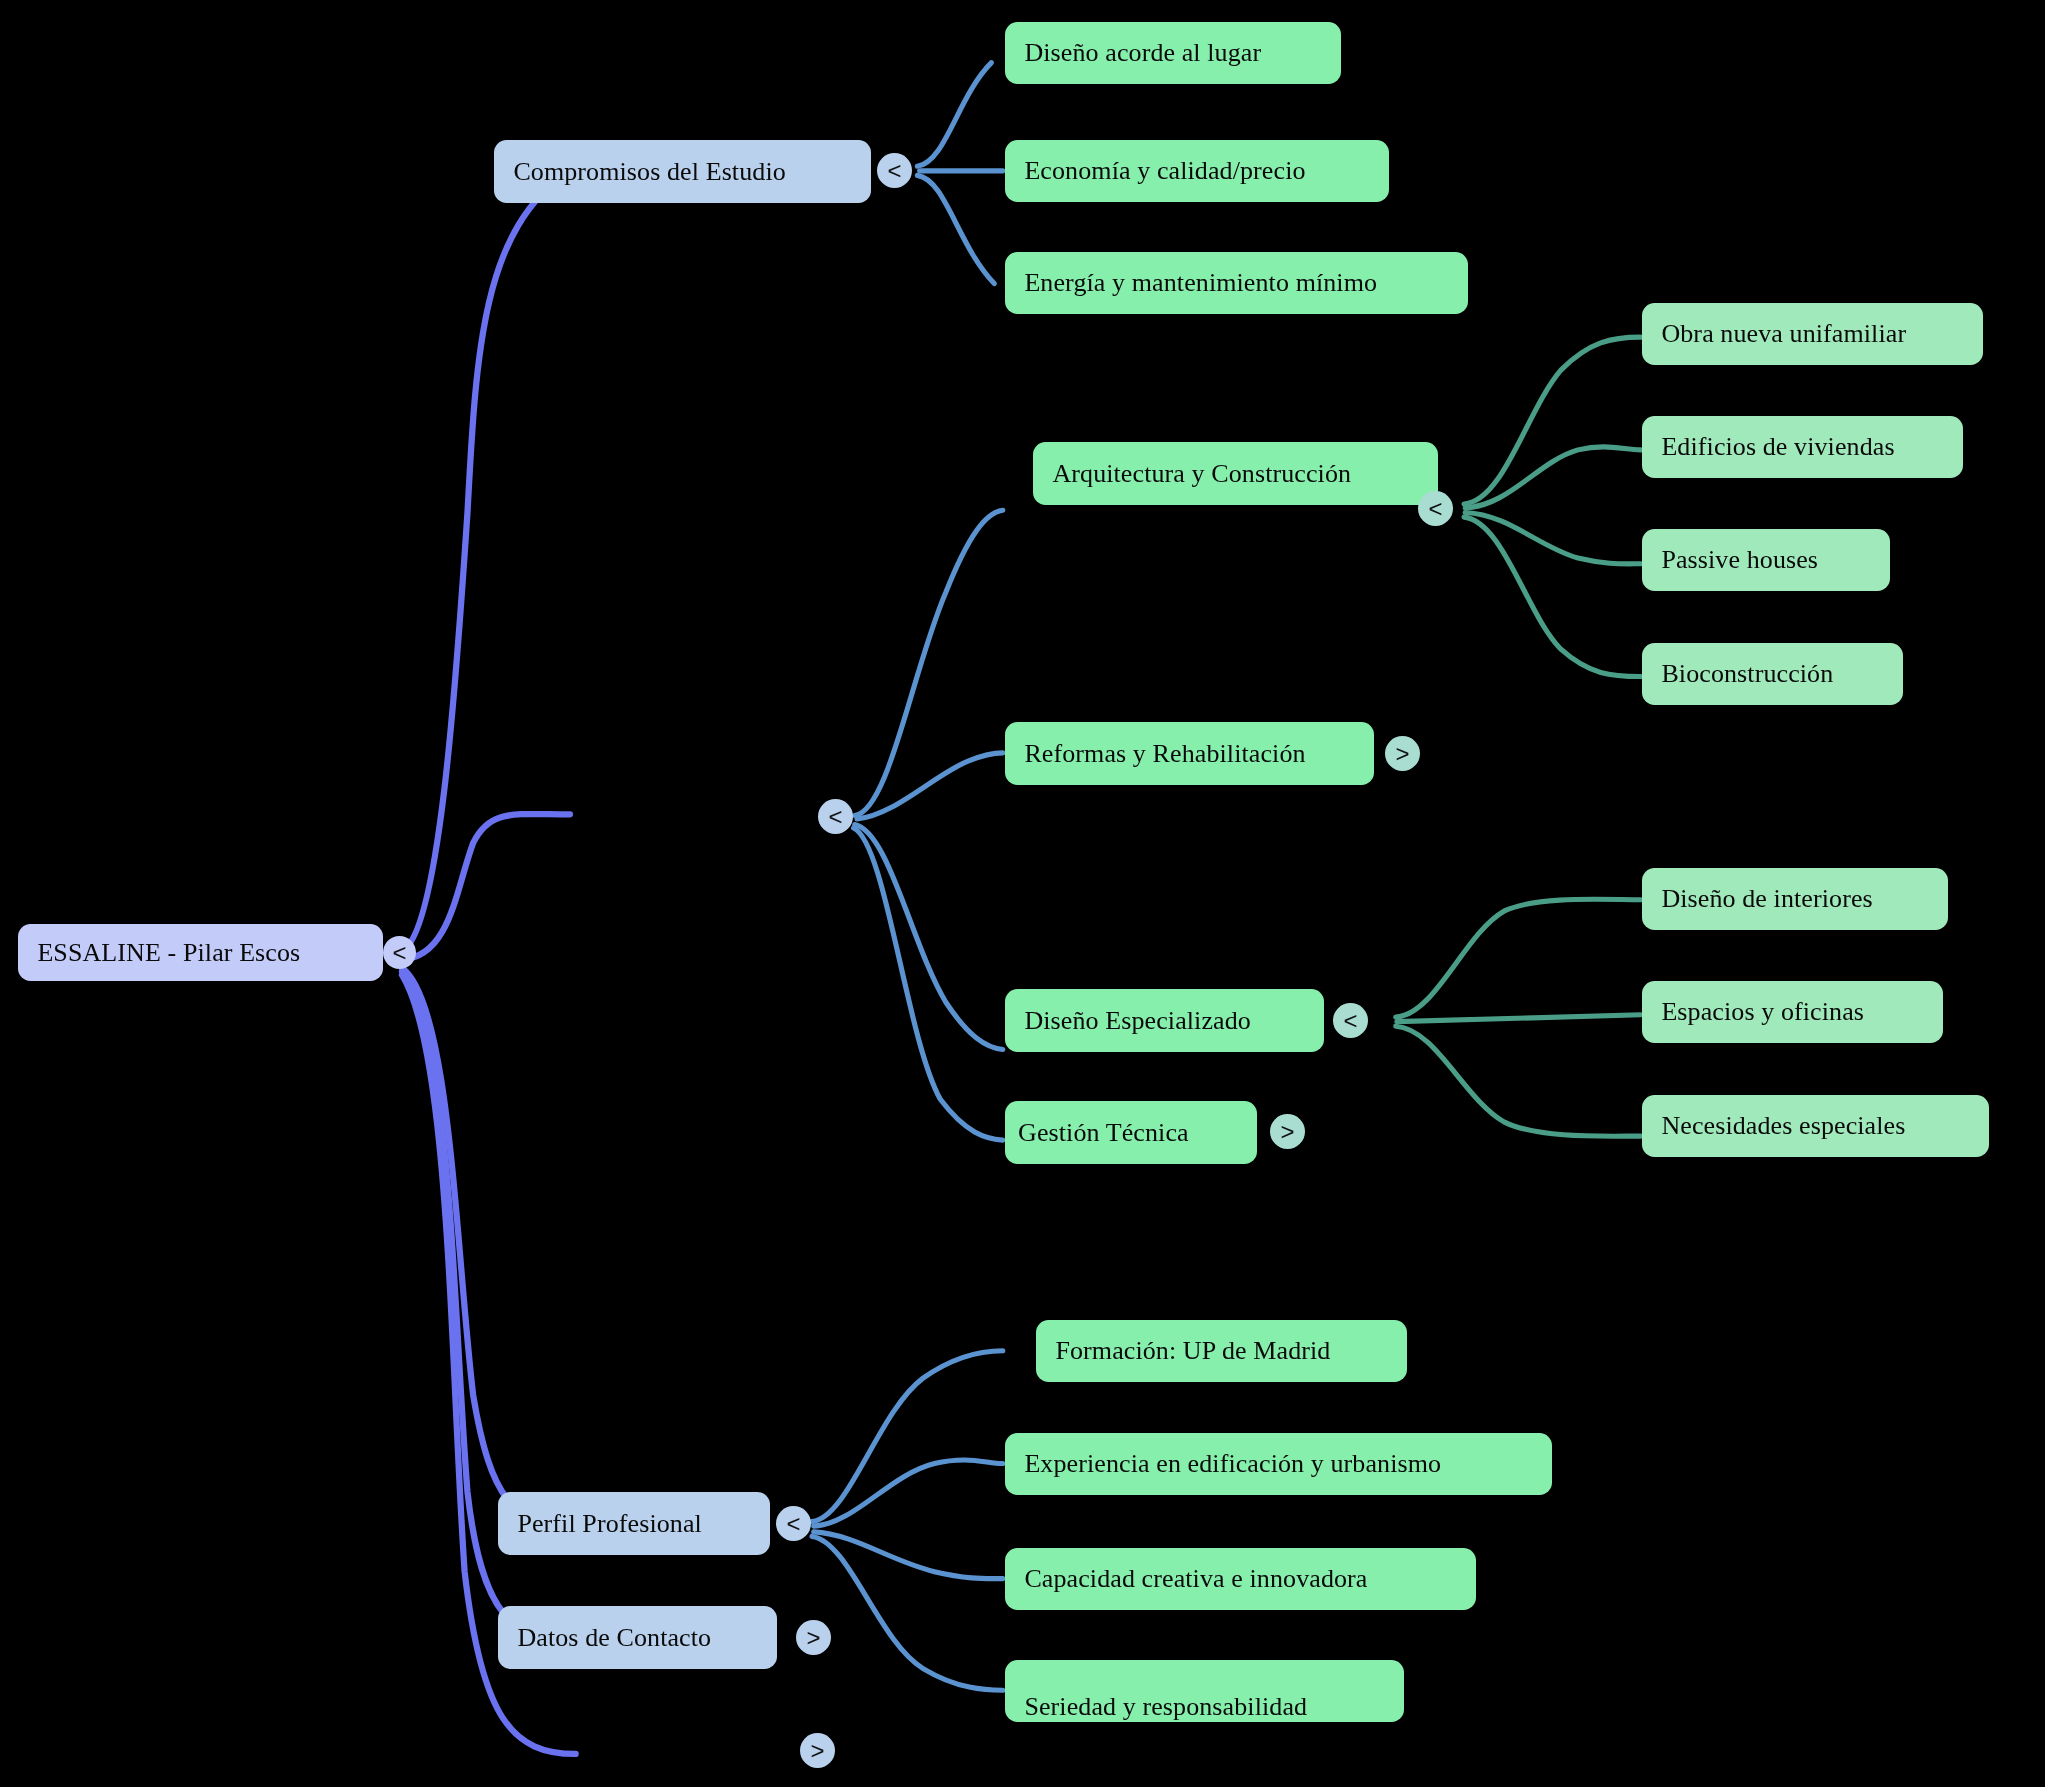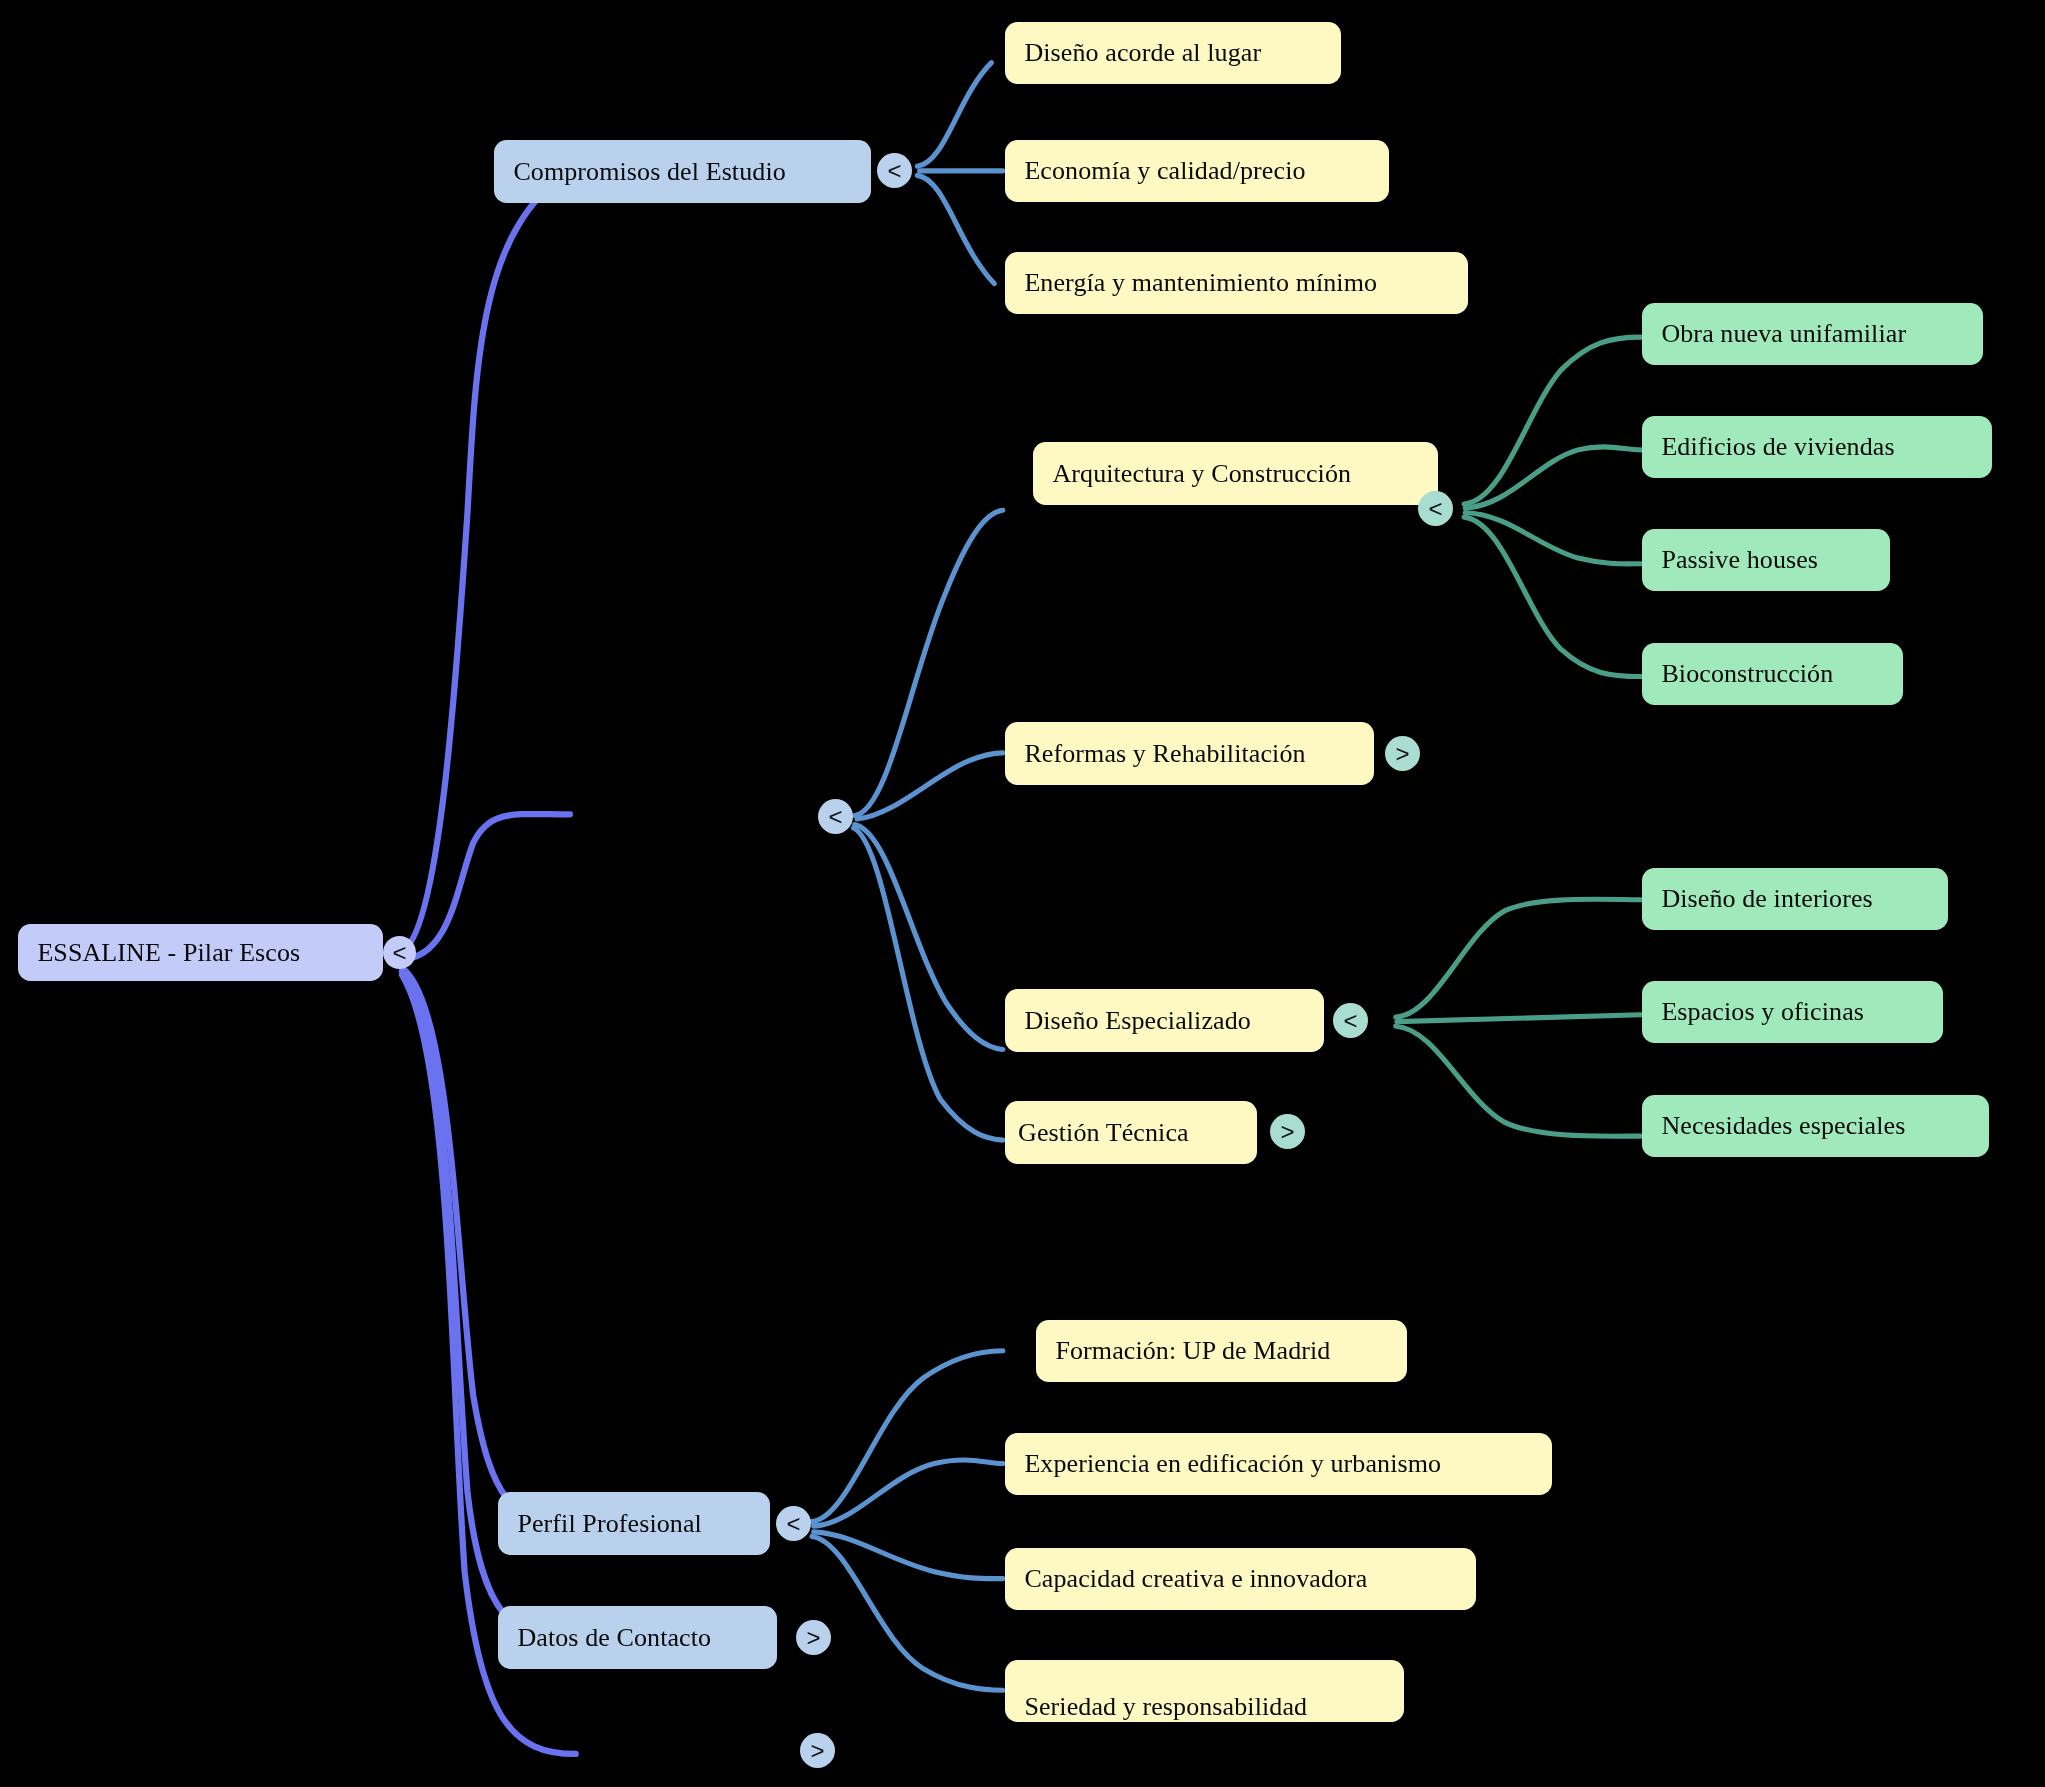--- a/index.html
+++ b/index.html
@@ -17,21 +17,21 @@
     display:flex;
     align-items:center;
     border-radius:12.5px;
     color:#0a0a0a;
     padding:0 19.4px;
     white-space:nowrap;
     letter-spacing:0.1px;
   }
   .lvl0{background:#c3cbf9;font-size:26px;}
   .lvl1{background:#b9d1ec;font-size:26px;}
-  .lvl2{background:#fef9c3;font-size:26px;}
+  .lvl2{background:#86efac;font-size:26px;}
   .lvl3{background:#9fe9bb;font-size:26px;}
   .toggle{
     position:absolute;
     border-radius:50%;
     display:flex;
     align-items:center;
     justify-content:center;
     font-size:24px;
     line-height:1;
     color:#111;
@@ -116,21 +116,21 @@
   <div class="toggle tg-blue" style="left:818px;top:799px;width:35px;height:35px;">&lt;</div>
 
   <div class="node lvl2" style="left:1005px;top:442px;width:405px;height:63px;margin-left:28px;">
     <span>Arquitectura y Construcción</span>
   </div>
   <div class="toggle tg-teal" style="left:1418px;top:491px;width:35px;height:35px;">&lt;</div>
 
   <div class="node lvl3" style="left:1642px;top:303px;width:341px;height:62px;">
     <span>Obra nueva unifamiliar</span>
   </div>
-  <div class="node lvl3" style="left:1642px;top:416px;width:350px;height:62px;">
+  <div class="node lvl3" style="left:1642px;top:416px;width:321px;height:62px;">
     <span>Edificios de viviendas</span>
   </div>
   <div class="node lvl3" style="left:1642px;top:529px;width:248px;height:62px;">
     <span>Passive houses</span>
   </div>
   <div class="node lvl3" style="left:1642px;top:643px;width:261px;height:62px;">
     <span>Bioconstrucción</span>
   </div>
 
   <div class="node lvl2" style="left:1005px;top:722px;width:369px;height:63px;">

